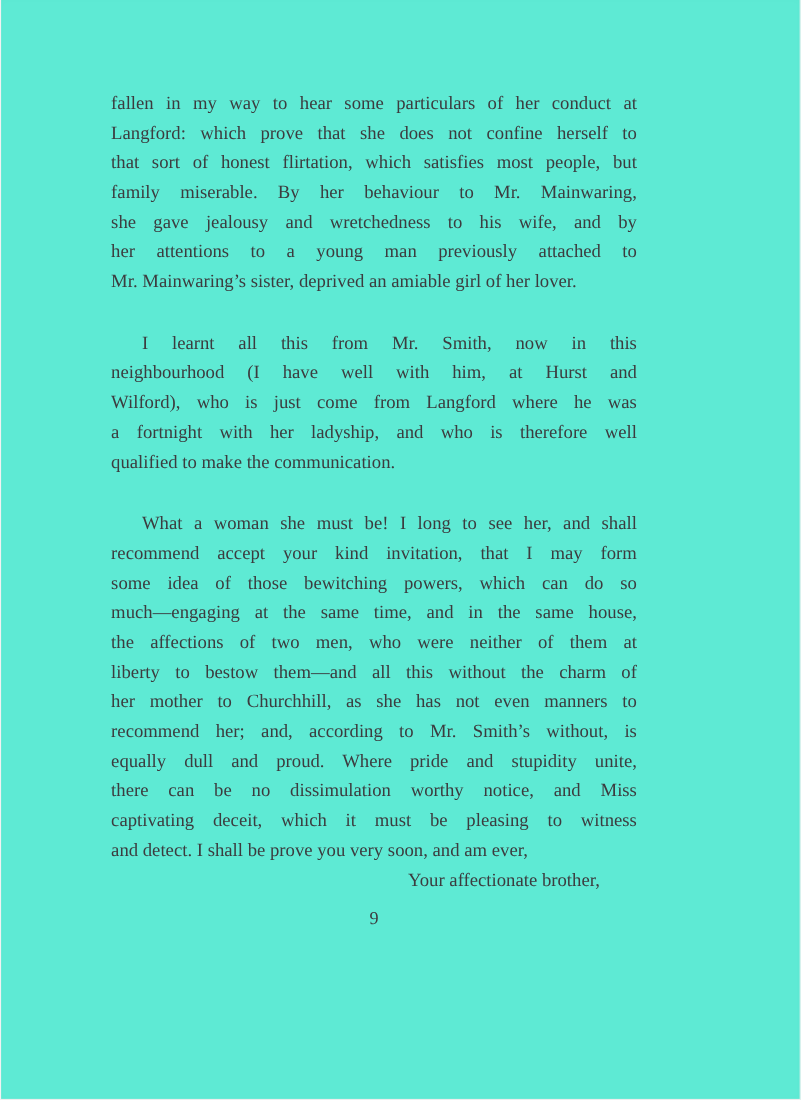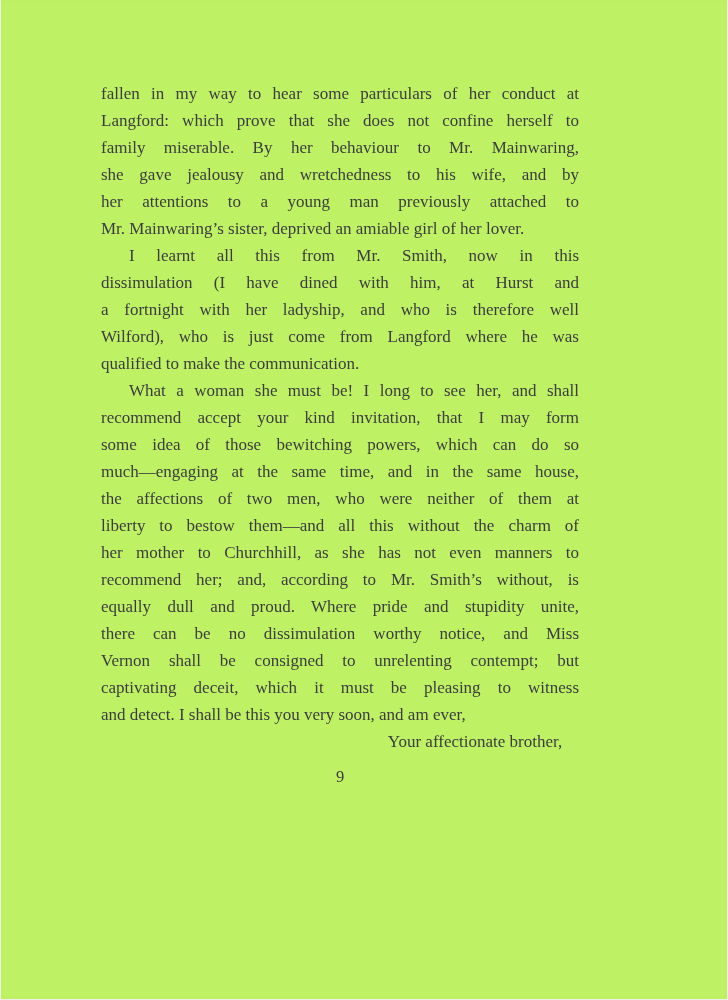--- a/index.html
+++ b/index.html
@@ -6,21 +6,21 @@
   html, body { width: 728px; height: 1000px; }
   body {
     background: #ffffff;
     font-family: "Liberation Serif", "DejaVu Serif", serif;
     overflow: hidden;
   }
   .page {
     position: absolute;
     top: 0; left: 0;
     width: 728px; height: 1000px;
-    background: #bef264;
+    background: #5eead4;
     border-left: 1px solid #f2f2f2;
     border-right: 1px solid #f2f2f2;
     border-bottom: 1px solid #eeeeee;
     box-shadow: inset 0 0 6px rgba(0,0,0,0.015);
   }
   .text-block {
     position: absolute;
     left: 100px;
     top: 80px;
     width: 478px;
@@ -32,71 +32,72 @@
     white-space: nowrap;
     text-align: justify;
     text-align-last: justify;
   }
   .para .line.last {
     text-align: center;
     text-align-last: left;
   }
   .para .line.indent {
     padding-left: 28px;
+    margin-top: 29px;
   }
   .signature {
     padding-left: 270px;
   }
   .signature .sig-line {
     white-space: nowrap;
-    text-align: center;
+    text-align: left;
     line-height: 27px;
   }
   .page-number {
     margin-top: 8px;
     text-align: center;
     font-size: 16.5px;
     color: #3c3c3f;
   }
 </style>
 </head>
 <body>
 
 <div class="page">
   <div class="text-block">
     <div id="body-paragraphs">
         <div class="para">
           <div class="line">fallen in my way to hear some particulars of her conduct at</div>
           <div class="line">Langford: which prove that she does not confine herself to</div>
+          <div class="line">that sort of honest flirtation, which satisfies most people, but</div>
           <div class="line">family miserable. By her behaviour to Mr. Mainwaring,</div>
           <div class="line">she gave jealousy and wretchedness to his wife, and by</div>
           <div class="line">her attentions to a young man previously attached to</div>
           <div class="line last">Mr. Mainwaring’s sister, deprived an amiable girl of her lover.</div>
         </div>
         <div class="para">
           <div class="line indent">I learnt all this from Mr. Smith, now in this</div>
-          <div class="line">dissimulation (I have dined with him, at Hurst and</div>
+          <div class="line">neighbourhood (I have well with him, at Hurst and</div>
+          <div class="line">Wilford), who is just come from Langford where he was</div>
           <div class="line">a fortnight with her ladyship, and who is therefore well</div>
-          <div class="line">Wilford), who is just come from Langford where he was</div>
           <div class="line last">qualified to make the communication.</div>
         </div>
         <div class="para">
           <div class="line indent">What a woman she must be! I long to see her, and shall</div>
           <div class="line">recommend accept your kind invitation, that I may form</div>
           <div class="line">some idea of those bewitching powers, which can do so</div>
           <div class="line">much—engaging at the same time, and in the same house,</div>
           <div class="line">the affections of two men, who were neither of them at</div>
           <div class="line">liberty to bestow them—and all this without the charm of</div>
           <div class="line">her mother to Churchhill, as she has not even manners to</div>
           <div class="line">recommend her; and, according to Mr. Smith’s without, is</div>
           <div class="line">equally dull and proud. Where pride and stupidity unite,</div>
           <div class="line">there can be no dissimulation worthy notice, and Miss</div>
-          <div class="line">Vernon shall be consigned to unrelenting contempt; but</div>
           <div class="line">captivating deceit, which it must be pleasing to witness</div>
-          <div class="line last">and detect. I shall be this you very soon, and am ever,</div>
+          <div class="line last">and detect. I shall be prove you very soon, and am ever,</div>
         </div>
       </div>
     <div class="signature">
       <div class="sig-line">Your affectionate brother,</div>
     </div>
     <div class="page-number">9</div>
   </div>
 </div>
 
 </body></html>

